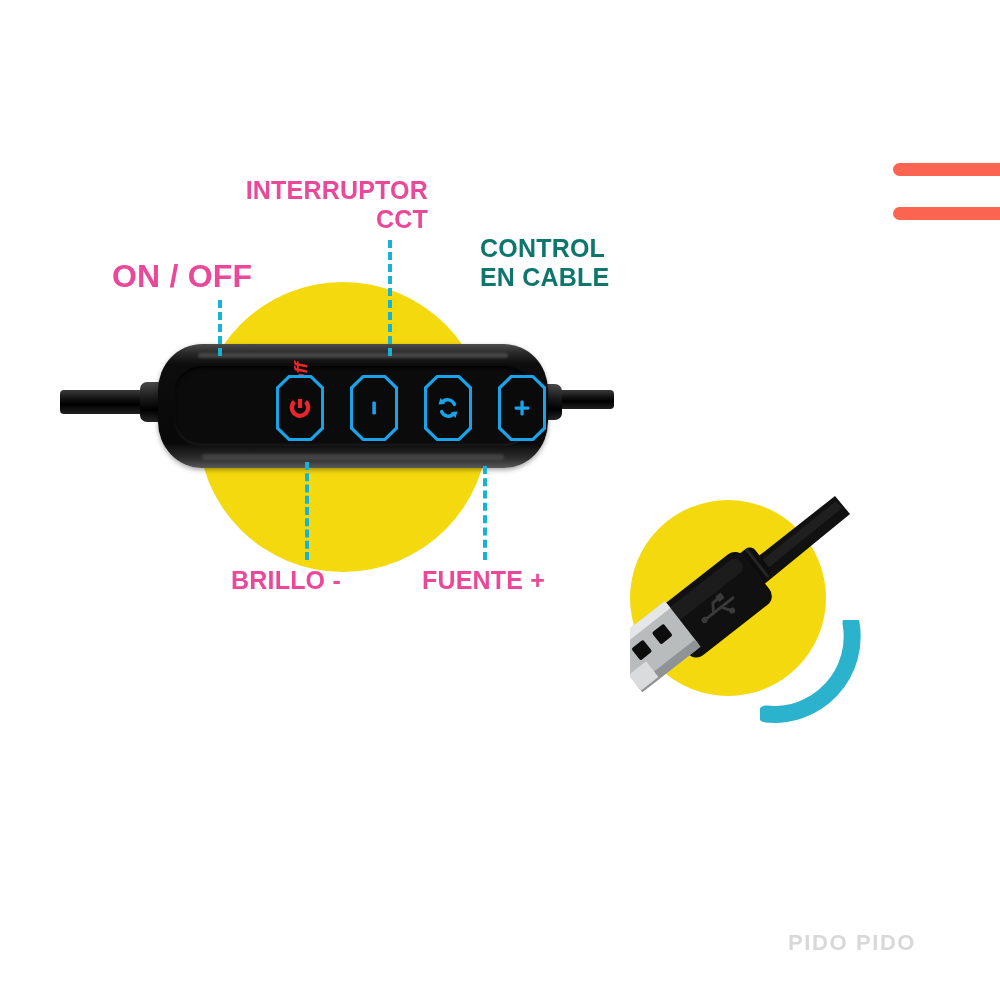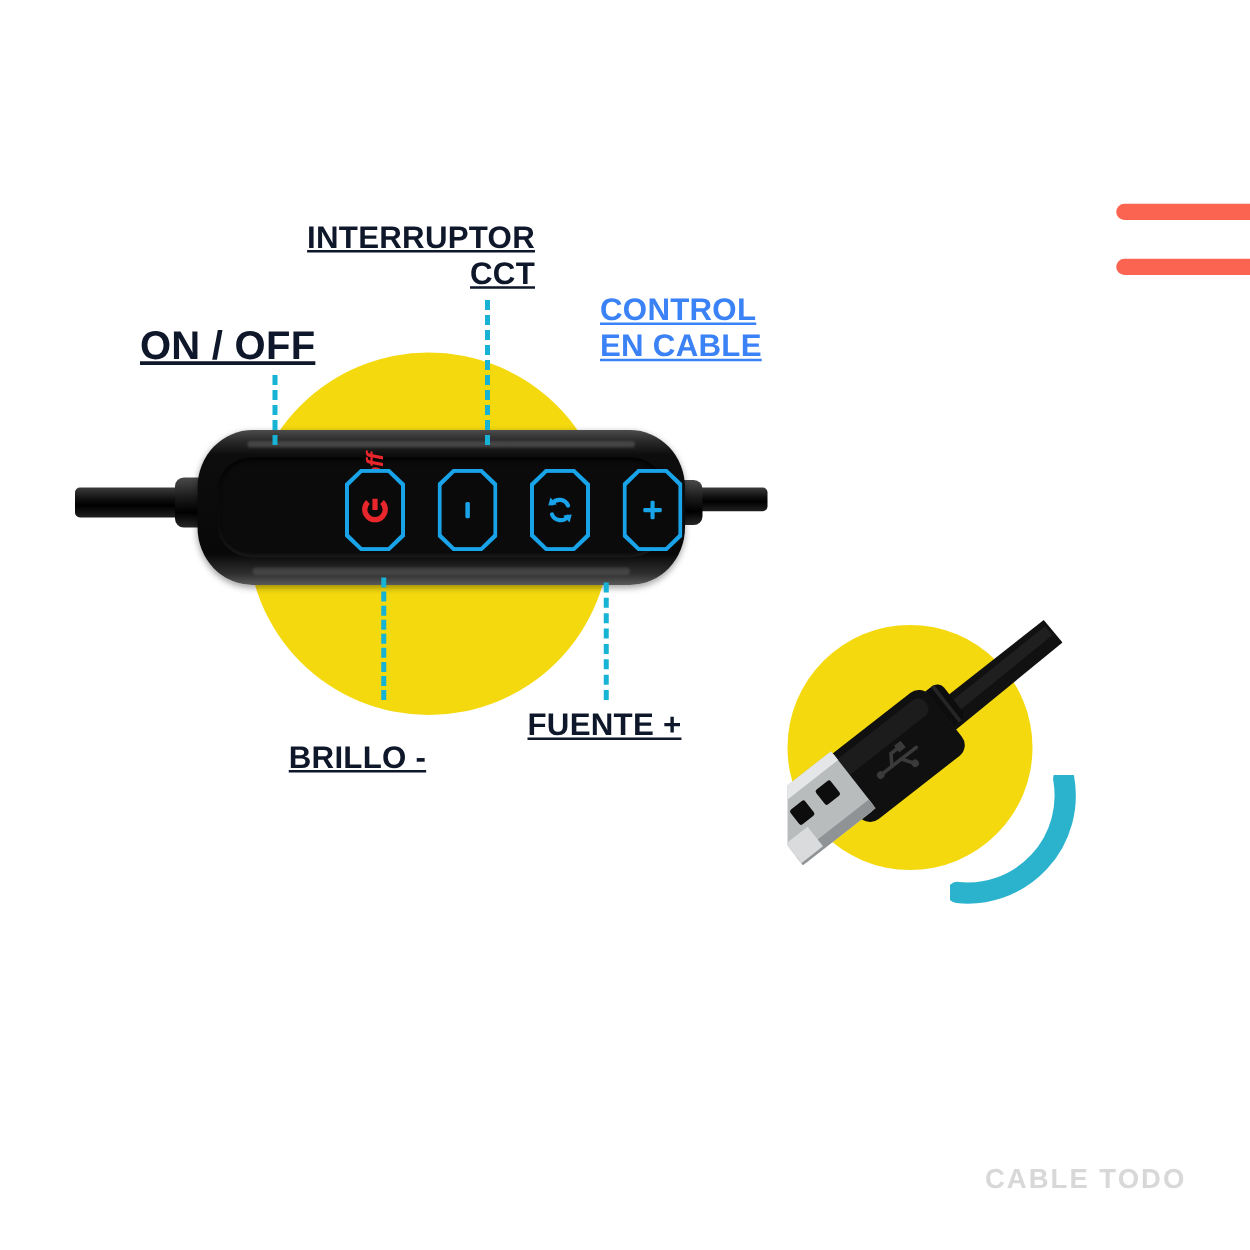--- a/index.html
+++ b/index.html
@@ -51,39 +51,39 @@
   }
 
   
   .label {
     position: absolute;
     font-weight: bold;
     letter-spacing: 0.2px;
     line-height: 1.16;
     white-space: pre-line;
   }
-  .label-cyan { color: #0f172a; text-decoration: underline; }
-  .label-coral { color: #3b82f6; text-decoration: underline; }
+  .label-cyan { color: #ec4899; }
+  .label-coral { color: #0f766e; }
 
   #label-on-off {
     left: 112px; top: 258px;
     font-size: 32px;
   }
   #label-interruptor-cct {
     left: 218px; top: 176px;
     font-size: 25px;
     width: 210px;
     text-align: right;
   }
   #label-control-en-cable {
     left: 480px; top: 234px;
     font-size: 25px;
   }
   #label-brillo-minus {
-    left: 231px; top: 592px;
+    left: 231px; top: 566px;
     font-size: 25px;
   }
   #label-brillo-plus {
     left: 422px; top: 566px;
     font-size: 25px;
   }
   #label-fuente-usb {
     left: 455px; top: 700px;
     font-size: 25px;
     width: 285px;
@@ -386,15 +386,15 @@
 CCT</div>
 
   <div id="label-control-en-cable" class="label label-coral">CONTROL
 EN CABLE</div>
 
   <div id="label-brillo-minus" class="label label-cyan">BRILLO -</div>
 
   <div id="label-brillo-plus" class="label label-cyan">FUENTE +</div>
 
 
-  <div id="watermark">CABLE TODO</div>
+  <div id="watermark">PIDO PIDO</div>
 
 </div>
 
 </body></html>

